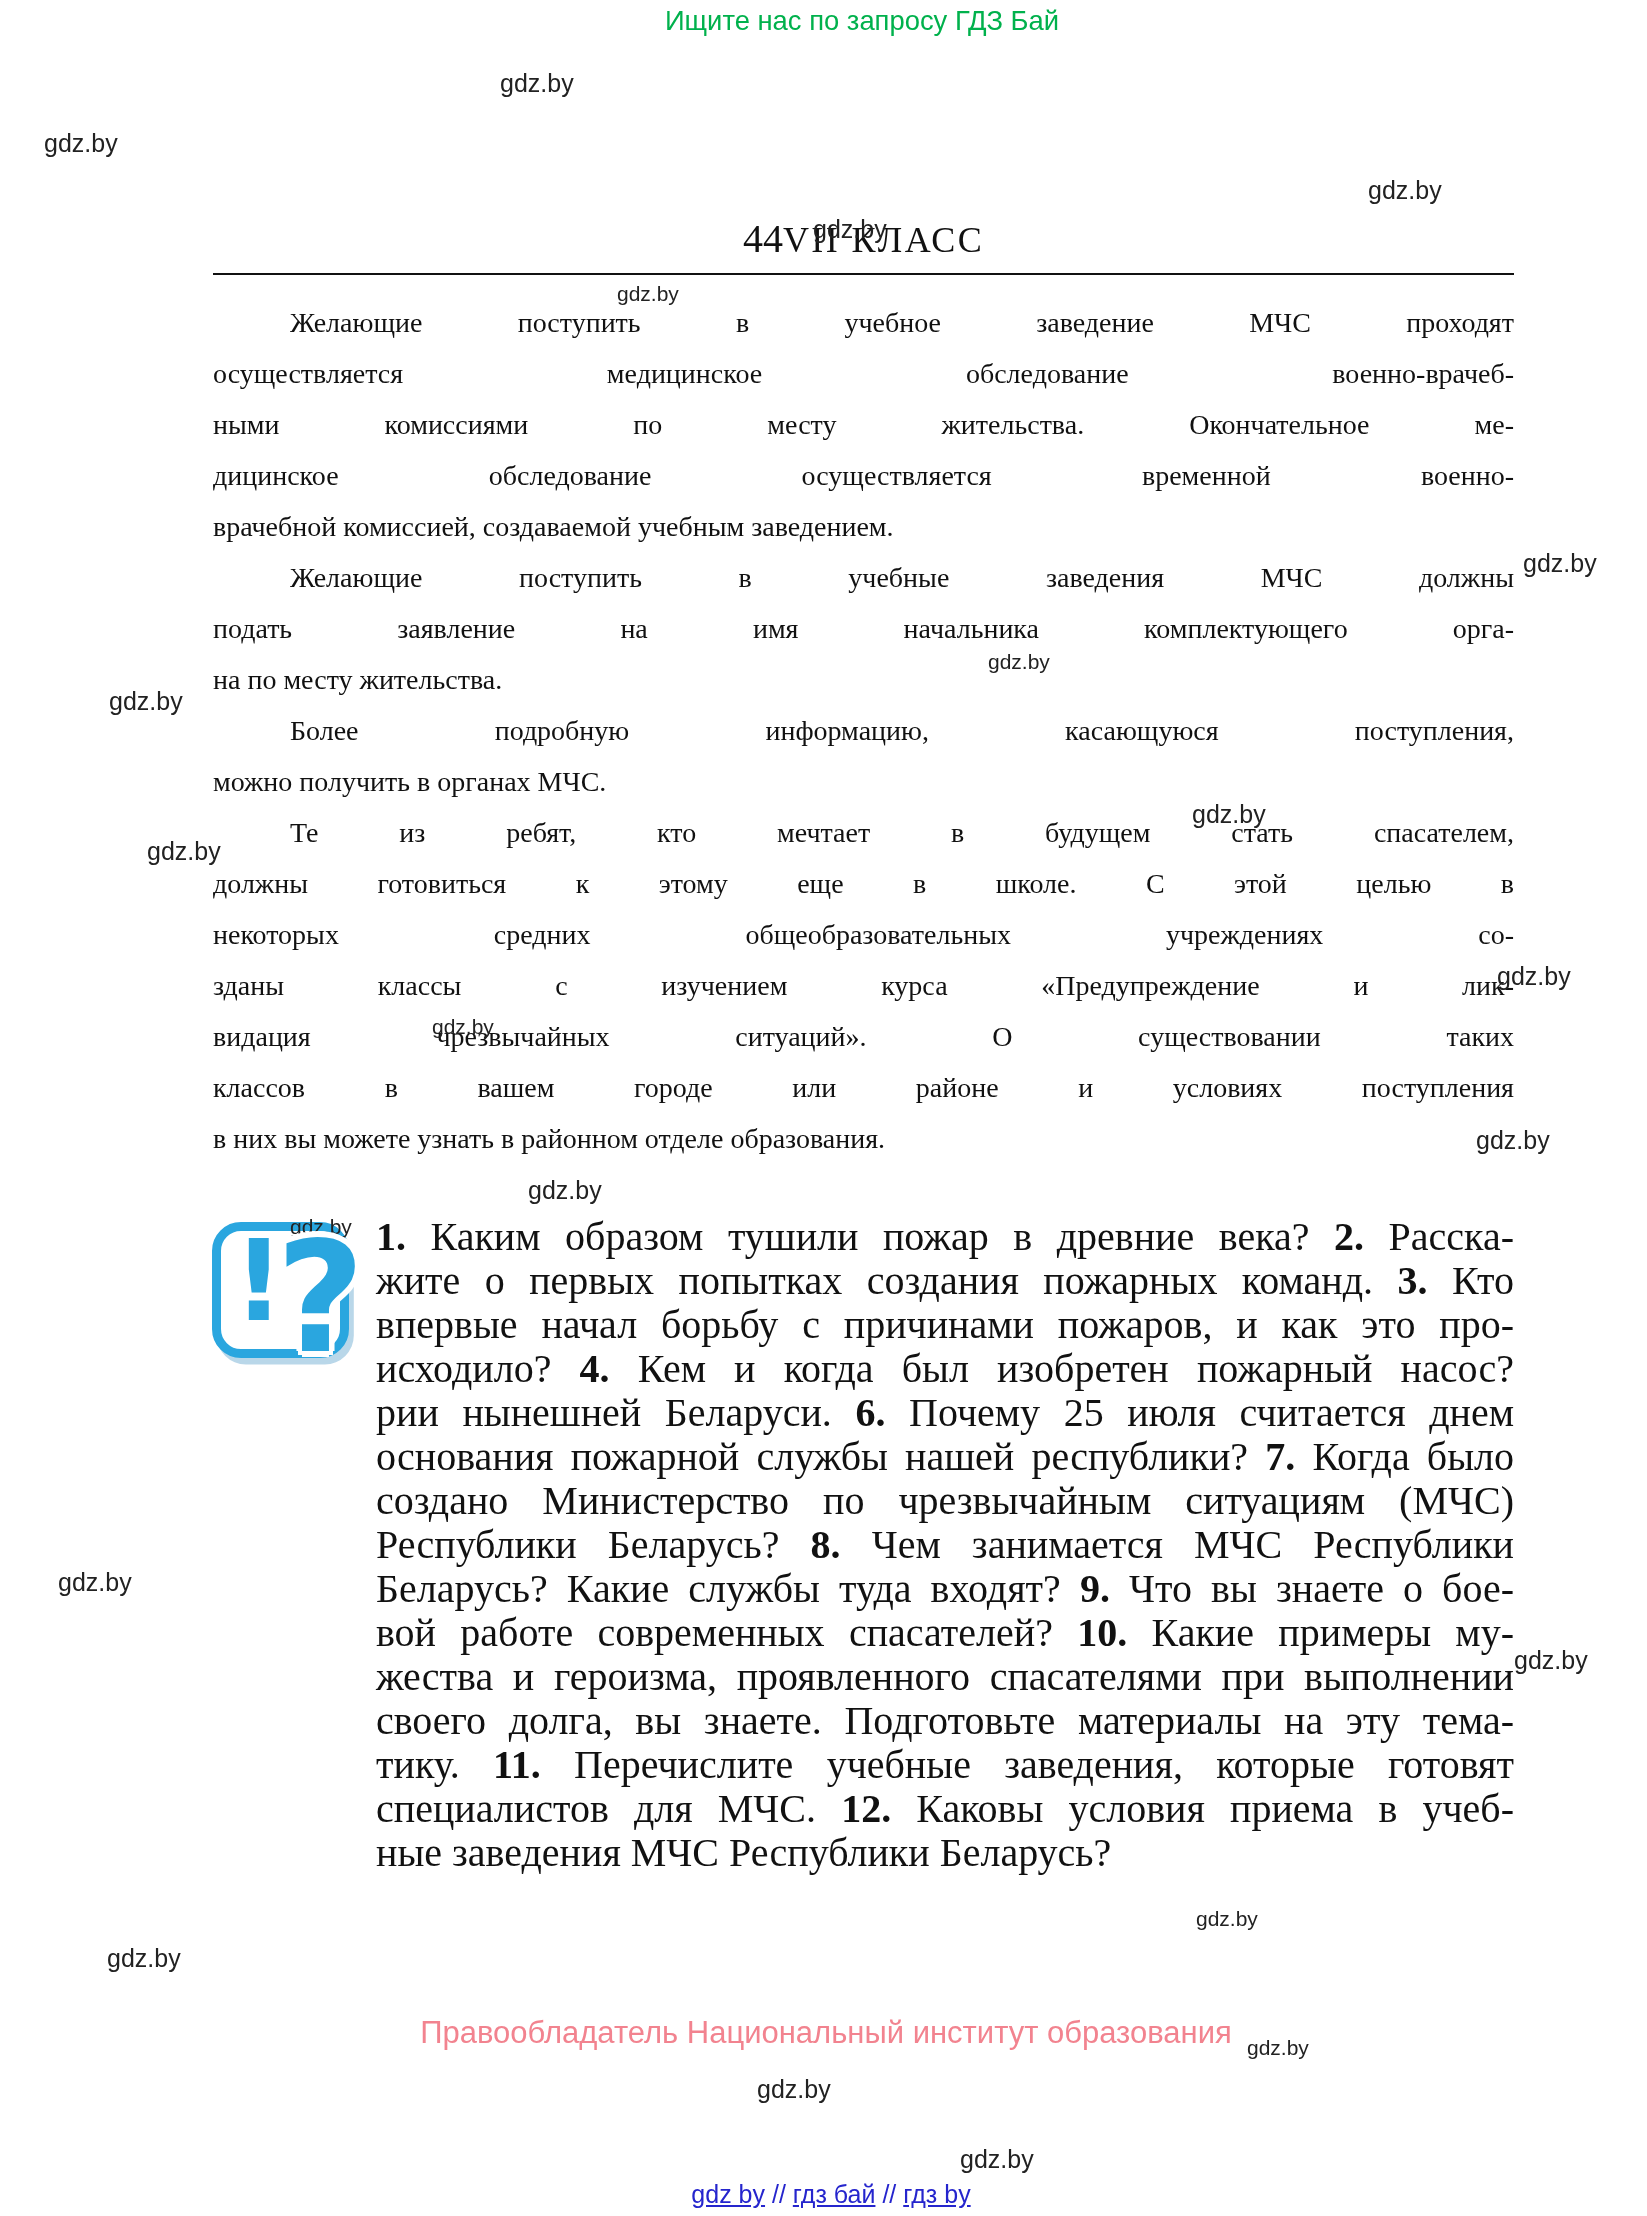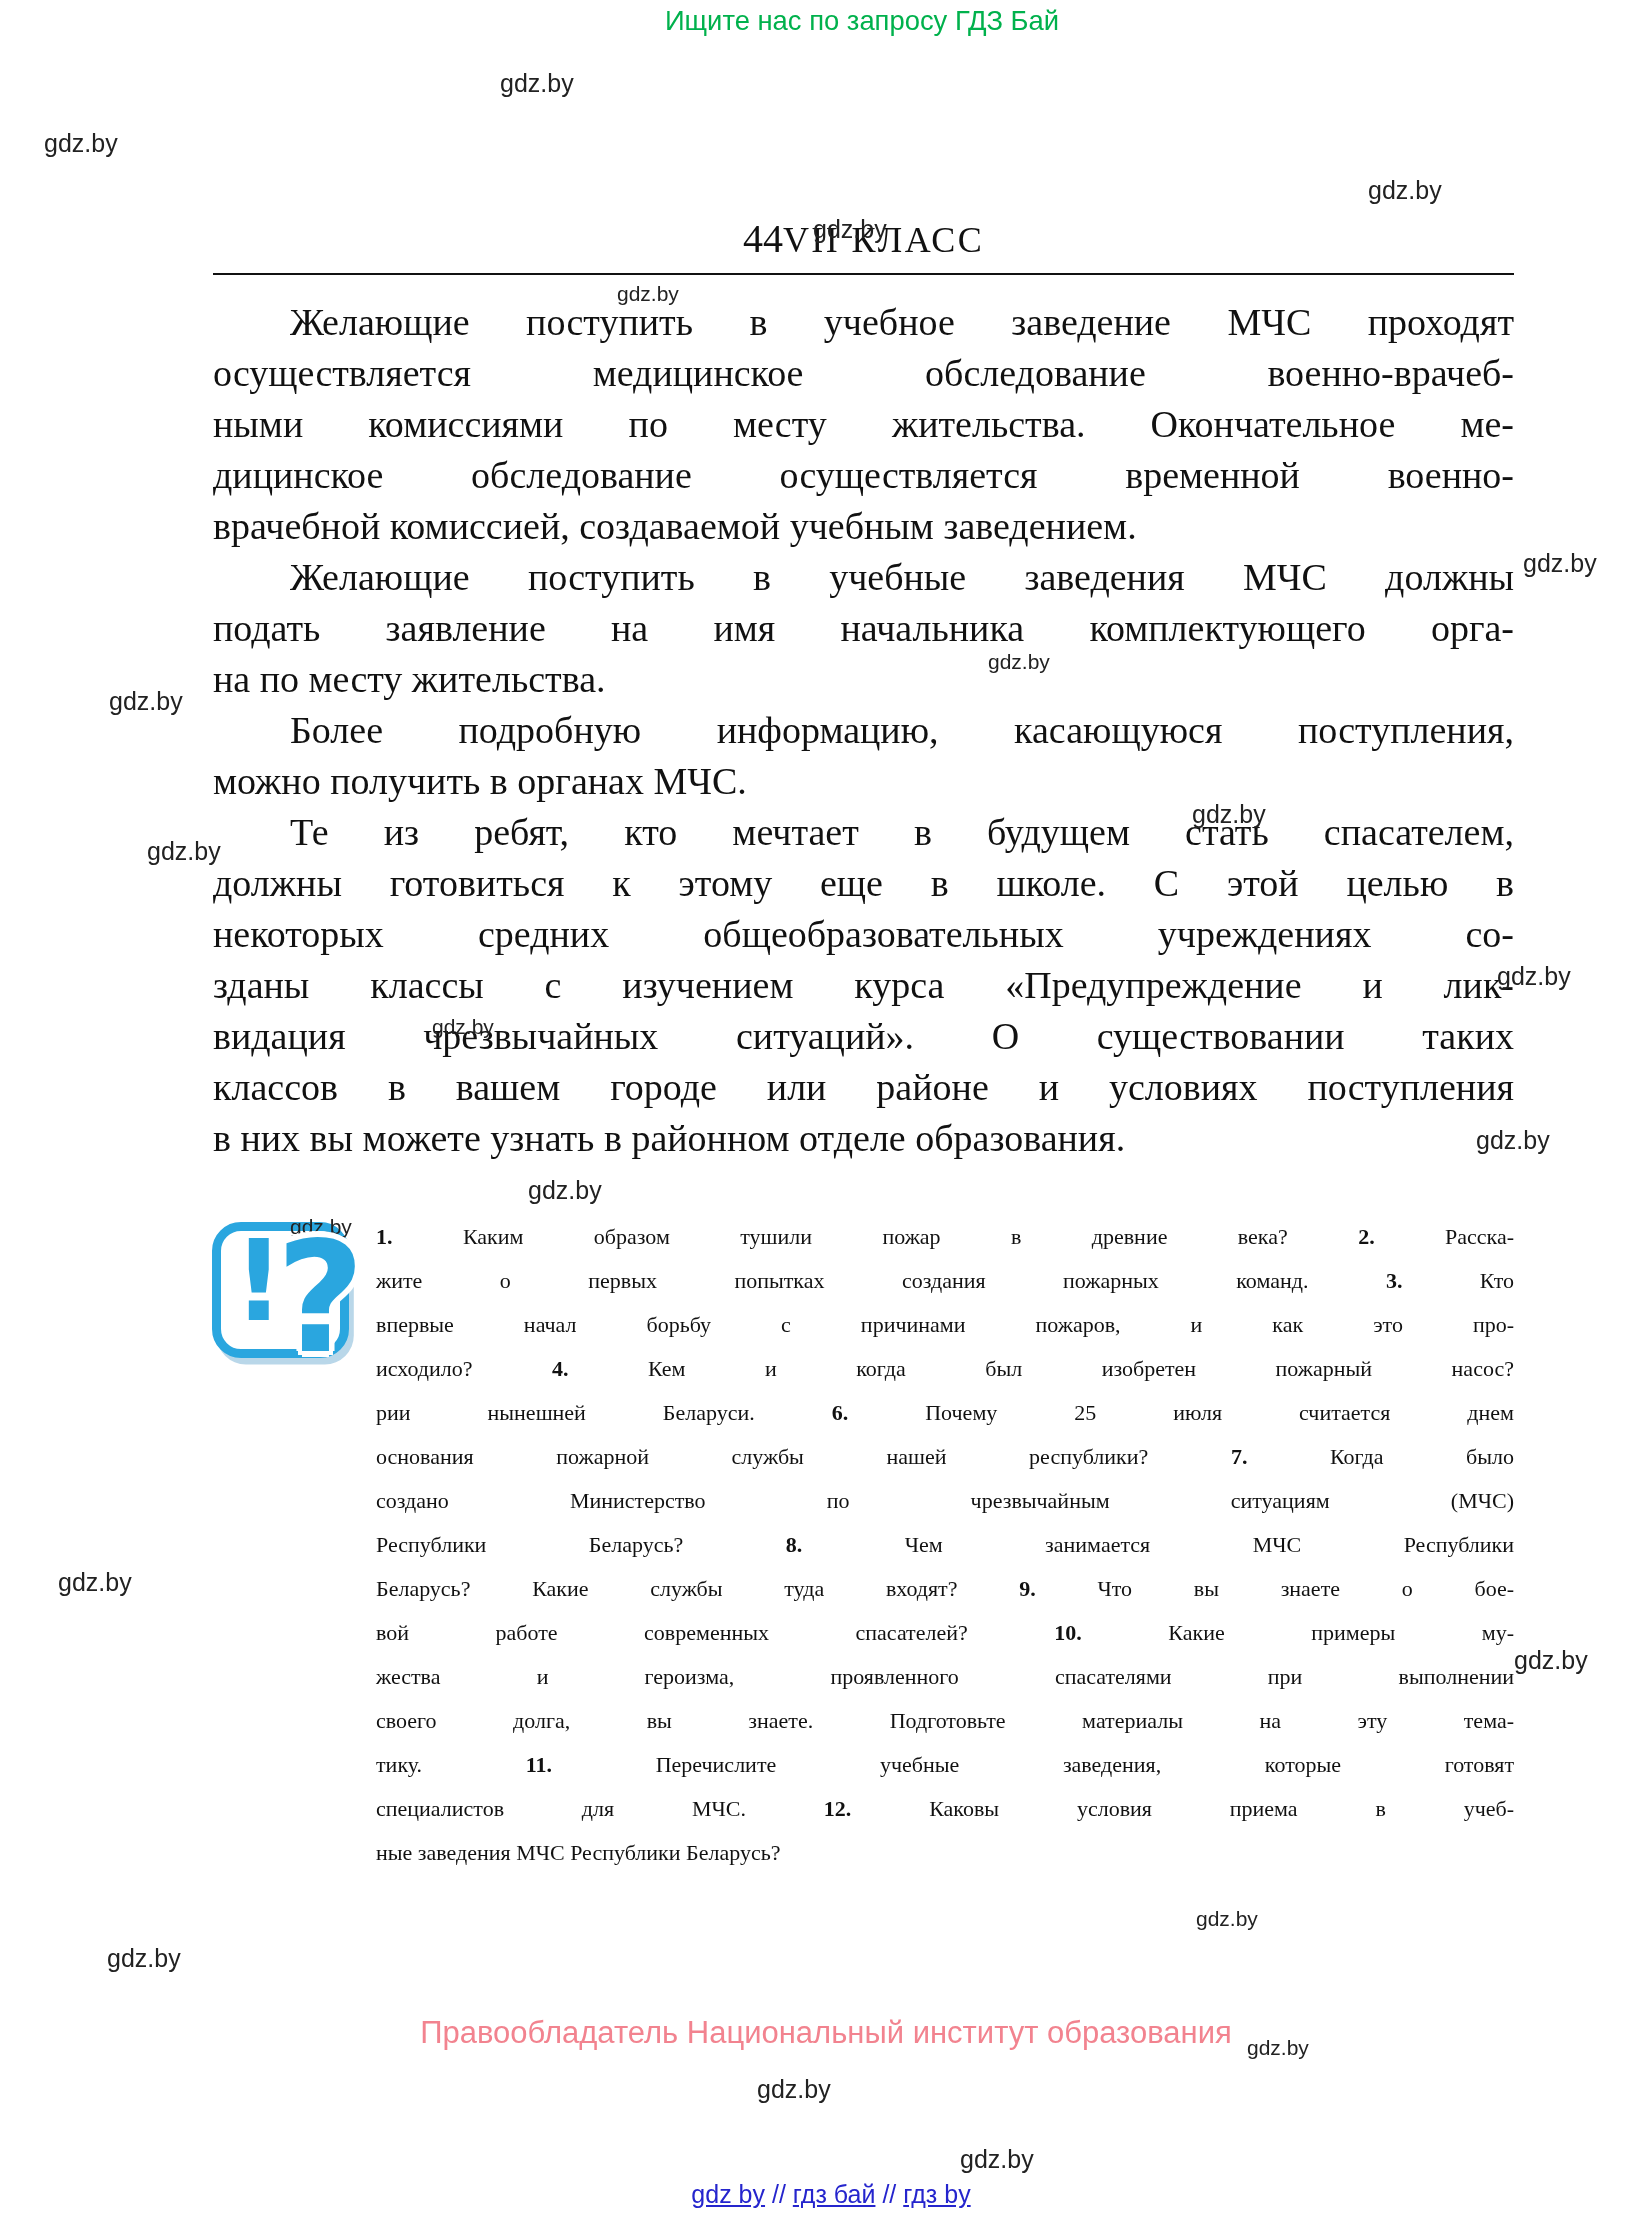--- a/index.html
+++ b/index.html
@@ -15,21 +15,21 @@
     position:absolute;left:213px;top:215px;width:1301px;
     display:flex;justify-content:center;align-items:baseline;
   }
   .page-number{font:400 40px "Liberation Serif",serif;color:#111;}
   .section-title{font:400 36px "Liberation Serif",serif;letter-spacing:2.4px;color:#111;}
   .header-rule{
     position:absolute;left:213px;top:273px;width:1301px;height:2.4px;background:#111;
   }
   .paragraphs{position:absolute;left:213px;top:297px;width:1301px;}
   .line{
-    font-family:"Liberation Serif",serif;font-size:38px;line-height:51px;color:#111;
+    font-family:"Liberation Serif",serif;font-size:28px;line-height:51px;color:#111;
     text-align:justify;text-align-last:justify;white-space:normal;
   }
   .line.last{text-align-last:left;}
   .line.first{text-indent:77px;}
   .qwrap{position:absolute;left:0;top:0;}
   .qicon{position:absolute;left:207px;top:1207px;width:178px;height:202px;}
   .qicon .box{
     position:absolute;left:4.8px;top:14.5px;width:119px;height:118px;
     border:9.7px solid #2AA6DF;border-radius:29px;background:#fff;
     box-shadow:4.8px 6.5px 0 #b9d7e9;
@@ -39,21 +39,21 @@
     font:700 113px/1 "DejaVu Sans",sans-serif;color:#2AA6DF;
   }
   .qicon .quest{
     position:absolute;left:69px;top:14.5px;z-index:3;
     font:700 153px/1 "DejaVu Sans",sans-serif;color:#2AA6DF;
     text-shadow:-5.6px 0 0 #fff,5.6px 0 0 #fff,0 -5.6px 0 #fff,0 5.6px 0 #fff,
                 -4px -4px 0 #fff,4px 4px 0 #fff,-4px 4px 0 #fff,4px -4px 0 #fff;
   }
   .questions{position:absolute;left:376px;top:1215px;width:1138px;}
   .qline{
-    font-family:"Liberation Serif",serif;font-size:22px;line-height:44px;color:#111;
+    font-family:"Liberation Serif",serif;font-size:40px;line-height:44px;color:#111;
     text-align:justify;text-align-last:justify;
   }
   .qline.last{text-align-last:left;}
   .copyright{
     position:absolute;top:2015px;left:826px;transform:translateX(-50%);
     font:400 31px "Liberation Sans",sans-serif;color:#F2838F;white-space:nowrap;
   }
   .bottomlinks{
     position:absolute;top:2180px;left:831px;transform:translateX(-50%);
     font:400 25px "Liberation Sans",sans-serif;color:#2525CD;white-space:nowrap;

